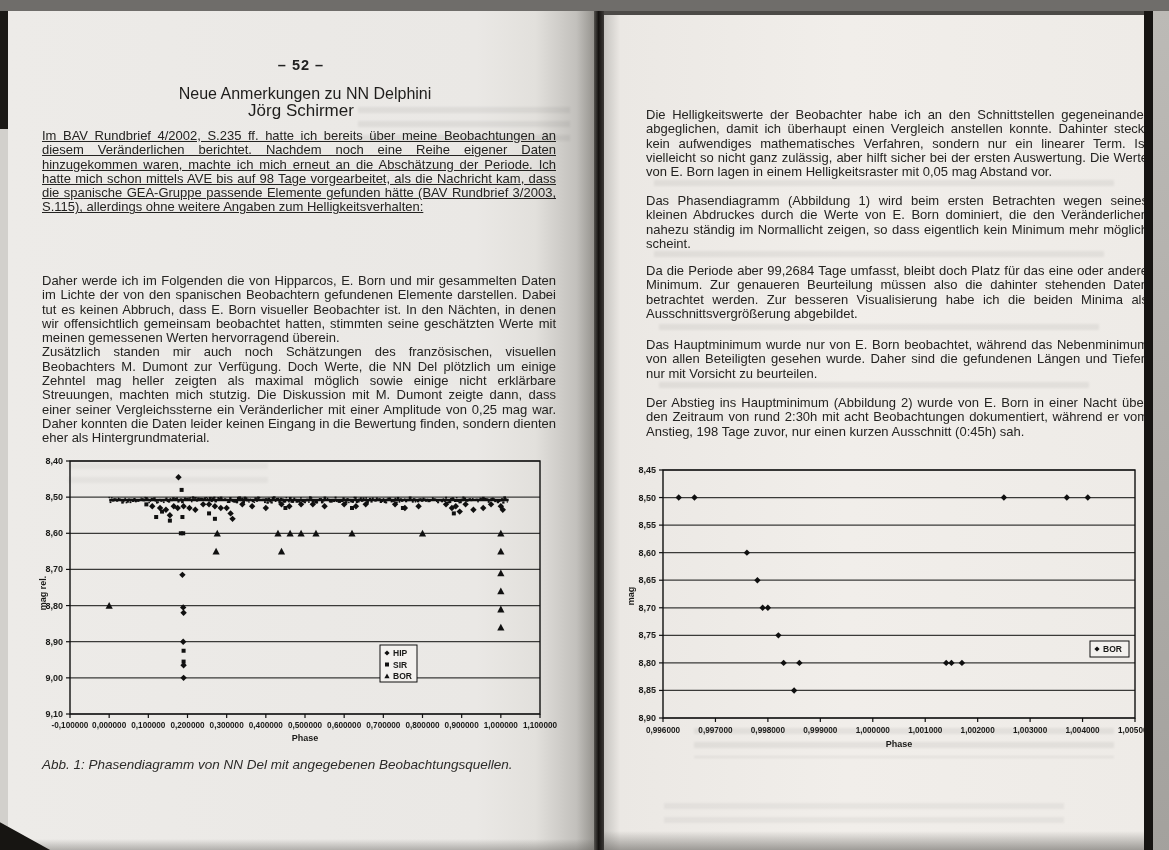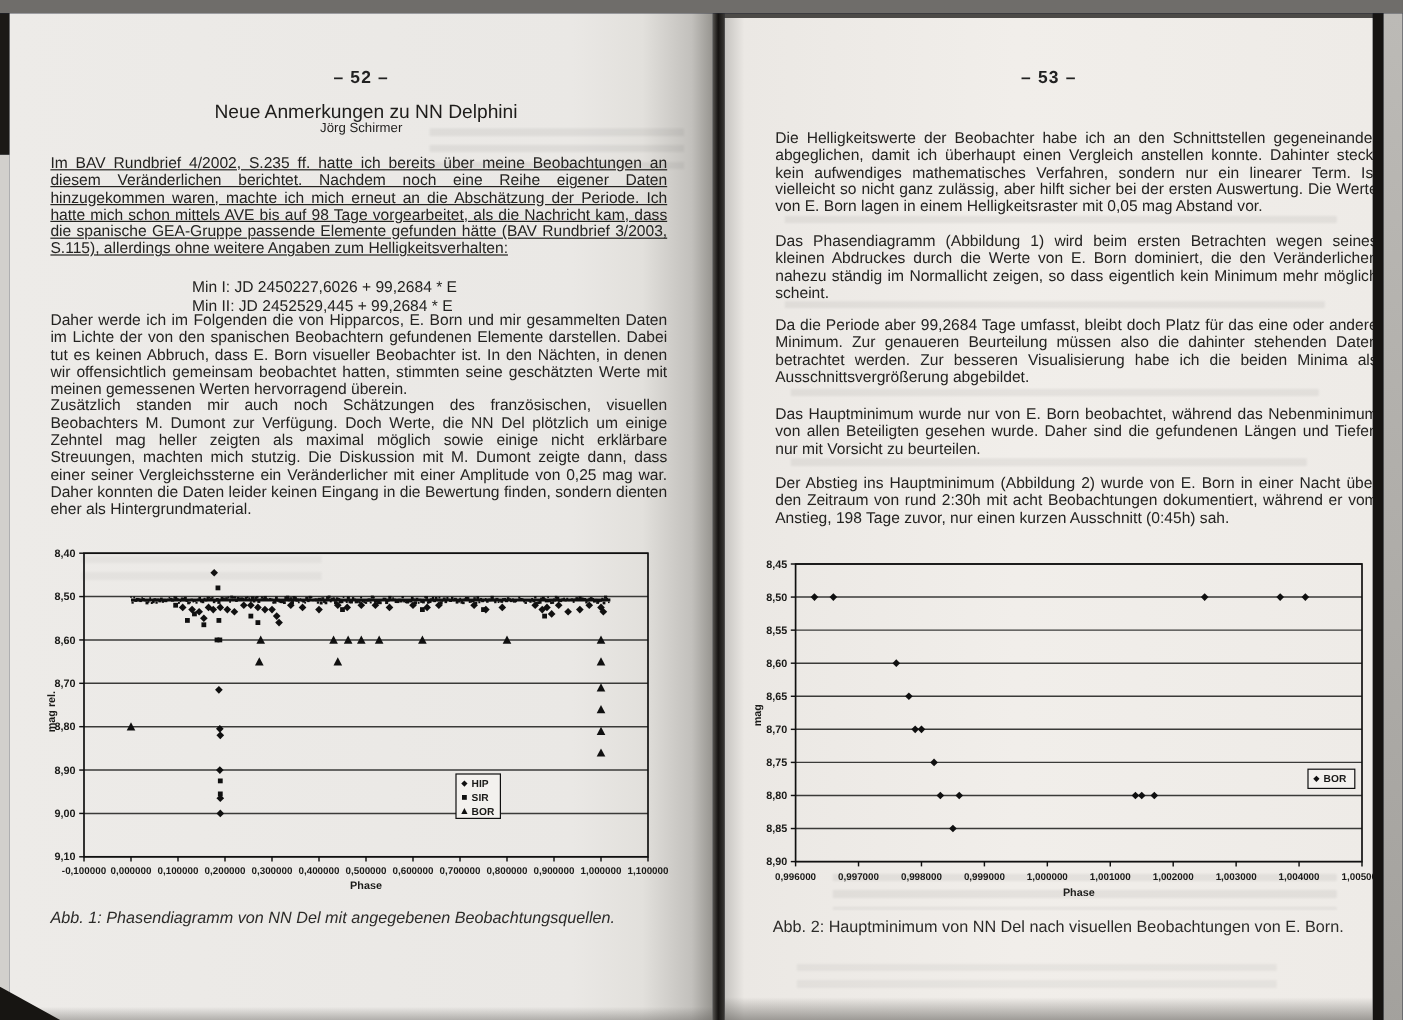--- a/index.html
+++ b/index.html
@@ -22,21 +22,21 @@
   #bottom-band{position:absolute;left:0;top:839px;width:1169px;height:11px;
     background:linear-gradient(to bottom,#504e4a,#181613);}
   #bottom-shadow-right{position:absolute;left:604px;top:820px;width:540px;height:19px;
     background:linear-gradient(to bottom,rgba(90,88,84,0),rgba(90,88,84,.55));}
   #bottom-shadow-left{position:absolute;left:8px;top:828px;width:586px;height:11px;
     background:linear-gradient(to bottom,rgba(90,88,84,0),rgba(90,88,84,.4));}
 
   .pagenum{position:absolute;left:0;width:100%;text-align:center;
     font-size:14.5px;font-weight:bold;letter-spacing:1px;color:#222;}
   .title{position:absolute;left:4px;width:100%;text-align:center;font-size:16px;font-weight:normal;}
-  .author{position:absolute;left:0;width:100%;text-align:center;font-size:11px;}
+  .author{position:absolute;left:0;width:100%;text-align:center;font-size:17px;}
   .body{position:absolute;font-size:13px;line-height:14.3px;text-align:justify;
     color:#242321;-webkit-font-smoothing:antialiased;}
   .body p{margin:0;}
   .minblock{position:absolute;font-size:13px;line-height:15.6px;color:#242321;}
   .caption{position:absolute;font-size:13.5px;color:#2c2b29;}
   svg.chart{position:absolute;left:0;top:440px;overflow:visible;}
   .ghost{position:absolute;opacity:.08;filter:blur(1px);pointer-events:none;
     background:repeating-linear-gradient(to bottom,rgba(55,55,55,.9) 0 6px,transparent 6px 14px);}
 </style>
 </head>
@@ -49,26 +49,22 @@
 
   <div class="page" id="page-left">
     <div class="pagenum" style="top:46px;">–  52  –</div>
     <div class="title" style="top:74px;">Neue Anmerkungen zu NN Delphini</div>
     <div class="author" style="top:90px;">Jörg Schirmer</div>
 
     <div class="body" style="left:34px;top:118px;width:514px;text-decoration:underline;">
       <p>Im BAV Rundbrief 4/2002, S.235 ff. hatte ich bereits über meine Beobachtungen an diesem Veränderlichen berichtet. Nachdem noch eine Reihe eigener Daten hinzugekommen waren, machte ich mich erneut an die Abschätzung der Periode. Ich hatte mich schon mittels AVE bis auf 98 Tage vorgearbeitet, als die Nachricht kam, dass die spanische GEA-Gruppe passende Elemente gefunden hätte (BAV Rundbrief 3/2003, S.115), allerdings ohne weitere Angaben zum Helligkeitsverhalten:</p>
     </div>
 
-    <div class="minblock" style="left:152px;top:220px;">
-      <div>Min I: JD 2450227,6026 + 99,2684 * E</div>
-      <div>Min II: JD 2452529,445 + 99,2684 * E</div>
-    </div>
-
-    <div class="body" style="left:34px;top:249px;width:514px;">
+
+    <div class="body" style="left:34px;top:263px;width:514px;">
       <p>Daher werde ich im Folgenden die von Hipparcos, E. Born und mir gesammelten Daten im Lichte der von den spanischen Beobachtern gefundenen Elemente darstellen. Dabei tut es keinen Abbruch, dass E. Born visueller Beobachter ist. In den Nächten, in denen wir offensichtlich gemeinsam beobachtet hatten, stimmten seine geschätzten Werte mit meinen gemessenen Werten hervorragend überein.</p>
       <p>Zusätzlich standen mir auch noch Schätzungen des französischen, visuellen Beobachters M. Dumont zur Verfügung. Doch Werte, die NN Del plötzlich um einige Zehntel mag heller zeigten als maximal möglich sowie einige nicht erklärbare Streuungen, machten mich stutzig. Die Diskussion mit M. Dumont zeigte dann, dass einer seiner Vergleichssterne ein Veränderlicher mit einer Amplitude von 0,25 mag war. Daher konnten die Daten leider keinen Eingang in die Bewertung finden, sondern dienten eher als Hintergrundmaterial.</p>
     </div>
 
     <svg class="chart" width="586" height="310" viewBox="0 440 586 310">
         <line x1="62" y1="450" x2="532" y2="450" stroke="#3a3a38" stroke-width="1.2"></line>
         <line x1="58" y1="450" x2="62" y2="450" stroke="#101010" stroke-width="1.2"></line>
         <text x="55" y="453" text-anchor="end" font-size="9px" font-weight="bold" fill="#1a1a18">8,40</text>
         <line x1="62" y1="486.14285714285705" x2="532" y2="486.14285714285705" stroke="#3a3a38" stroke-width="1.2"></line>
         <line x1="58" y1="486.14285714285705" x2="62" y2="486.14285714285705" stroke="#101010" stroke-width="1.2"></line>
@@ -511,21 +507,20 @@
 
     <div class="caption" style="left:34px;top:746px;font-style:italic;">Abb. 1: Phasendiagramm von NN Del mit angegebenen Beobachtungsquellen.</div>
 
     <div class="ghost" style="left:350px;top:96px;width:212px;height:42px;"></div>
     <div class="ghost" style="left:60px;top:452px;width:200px;height:26px;opacity:.05;"></div>
   </div>
 
   <div id="gutter"></div>
 
   <div class="page" id="page-right">
-    <div class="pagenum" style="top:42px;">–  53  –</div>
 
     <div class="body" style="left:42px;top:93px;width:502px;">
       <p>Die Helligkeitswerte der Beobachter habe ich an den Schnittstellen gegeneinander abgeglichen, damit ich überhaupt einen Vergleich anstellen konnte. Dahinter steckt kein aufwendiges mathematisches Verfahren, sondern nur ein linearer Term. Ist vielleicht so nicht ganz zulässig, aber hilft sicher bei der ersten Auswertung. Die Werte von E. Born lagen in einem Helligkeitsraster mit 0,05 mag Abstand vor.</p>
     </div>
     <div class="body" style="left:42px;top:179px;width:502px;">
       <p>Das Phasendiagramm (Abbildung 1) wird beim ersten Betrachten wegen seines kleinen Abdruckes durch die Werte von E. Born dominiert, die den Veränderlichen nahezu ständig im Normallicht zeigen, so dass eigentlich kein Minimum mehr möglich scheint.</p>
     </div>
     <div class="body" style="left:42px;top:249px;width:502px;">
       <p>Da die Periode aber 99,2684 Tage umfasst, bleibt doch Platz für das eine oder andere Minimum. Zur genaueren Beurteilung müssen also die dahinter stehenden Daten betrachtet werden. Zur besseren Visualisierung habe ich die beiden Minima als Ausschnittsvergrößerung abgebildet.</p>
     </div>
@@ -604,21 +599,20 @@
         <path d="M347.44444444445094 644.6888888888892L350.6444444444509 647.8888888888893L347.44444444445094 651.0888888888893L344.24444444445095 647.8888888888893Z" fill="#101010"></path>
         <path d="M357.9333333333388 644.6888888888892L361.1333333333388 647.8888888888893L357.9333333333388 651.0888888888893L354.7333333333388 647.8888888888893Z" fill="#101010"></path>
         <path d="M399.88888888889016 479.3555555555559L403.08888888889015 482.5555555555559L399.88888888889016 485.7555555555559L396.6888888888902 482.5555555555559Z" fill="#101010"></path>
         <path d="M462.82222222222896 479.3555555555559L466.02222222222895 482.5555555555559L462.82222222222896 485.7555555555559L459.62222222222897 482.5555555555559Z" fill="#101010"></path>
         <path d="M483.8000000000047 479.3555555555559L487.00000000000466 482.5555555555559L483.8000000000047 485.7555555555559L480.6000000000047 482.5555555555559Z" fill="#101010"></path>
         <rect x="486" y="626" width="39" height="16" fill="#f3f1ee" stroke="#101010" stroke-width="1"></rect>
         <path d="M493 631.4L495.6 634L493 636.6L490.4 634Z" fill="#101010"></path>
         <text x="499" y="637" font-size="8.5px" font-weight="bold" fill="#1a1a18">BOR</text>
       </svg>
 
-    <div class="caption" style="left:40px;top:750px;">Abb. 2: Hauptminimum von NN Del nach visuellen Beobachtungen von E. Born.</div>
 
     <div class="ghost" style="left:50px;top:165px;width:460px;height:12px;"></div>
     <div class="ghost" style="left:50px;top:236px;width:450px;height:11px;"></div>
     <div class="ghost" style="left:55px;top:309px;width:440px;height:12px;"></div>
     <div class="ghost" style="left:55px;top:367px;width:430px;height:12px;"></div>
     <div class="ghost" style="left:90px;top:713px;width:420px;height:30px;"></div>
     <div class="ghost" style="left:60px;top:788px;width:400px;height:26px;opacity:.06;"></div>
   </div>
 
   <div id="edge-right-black"></div>

